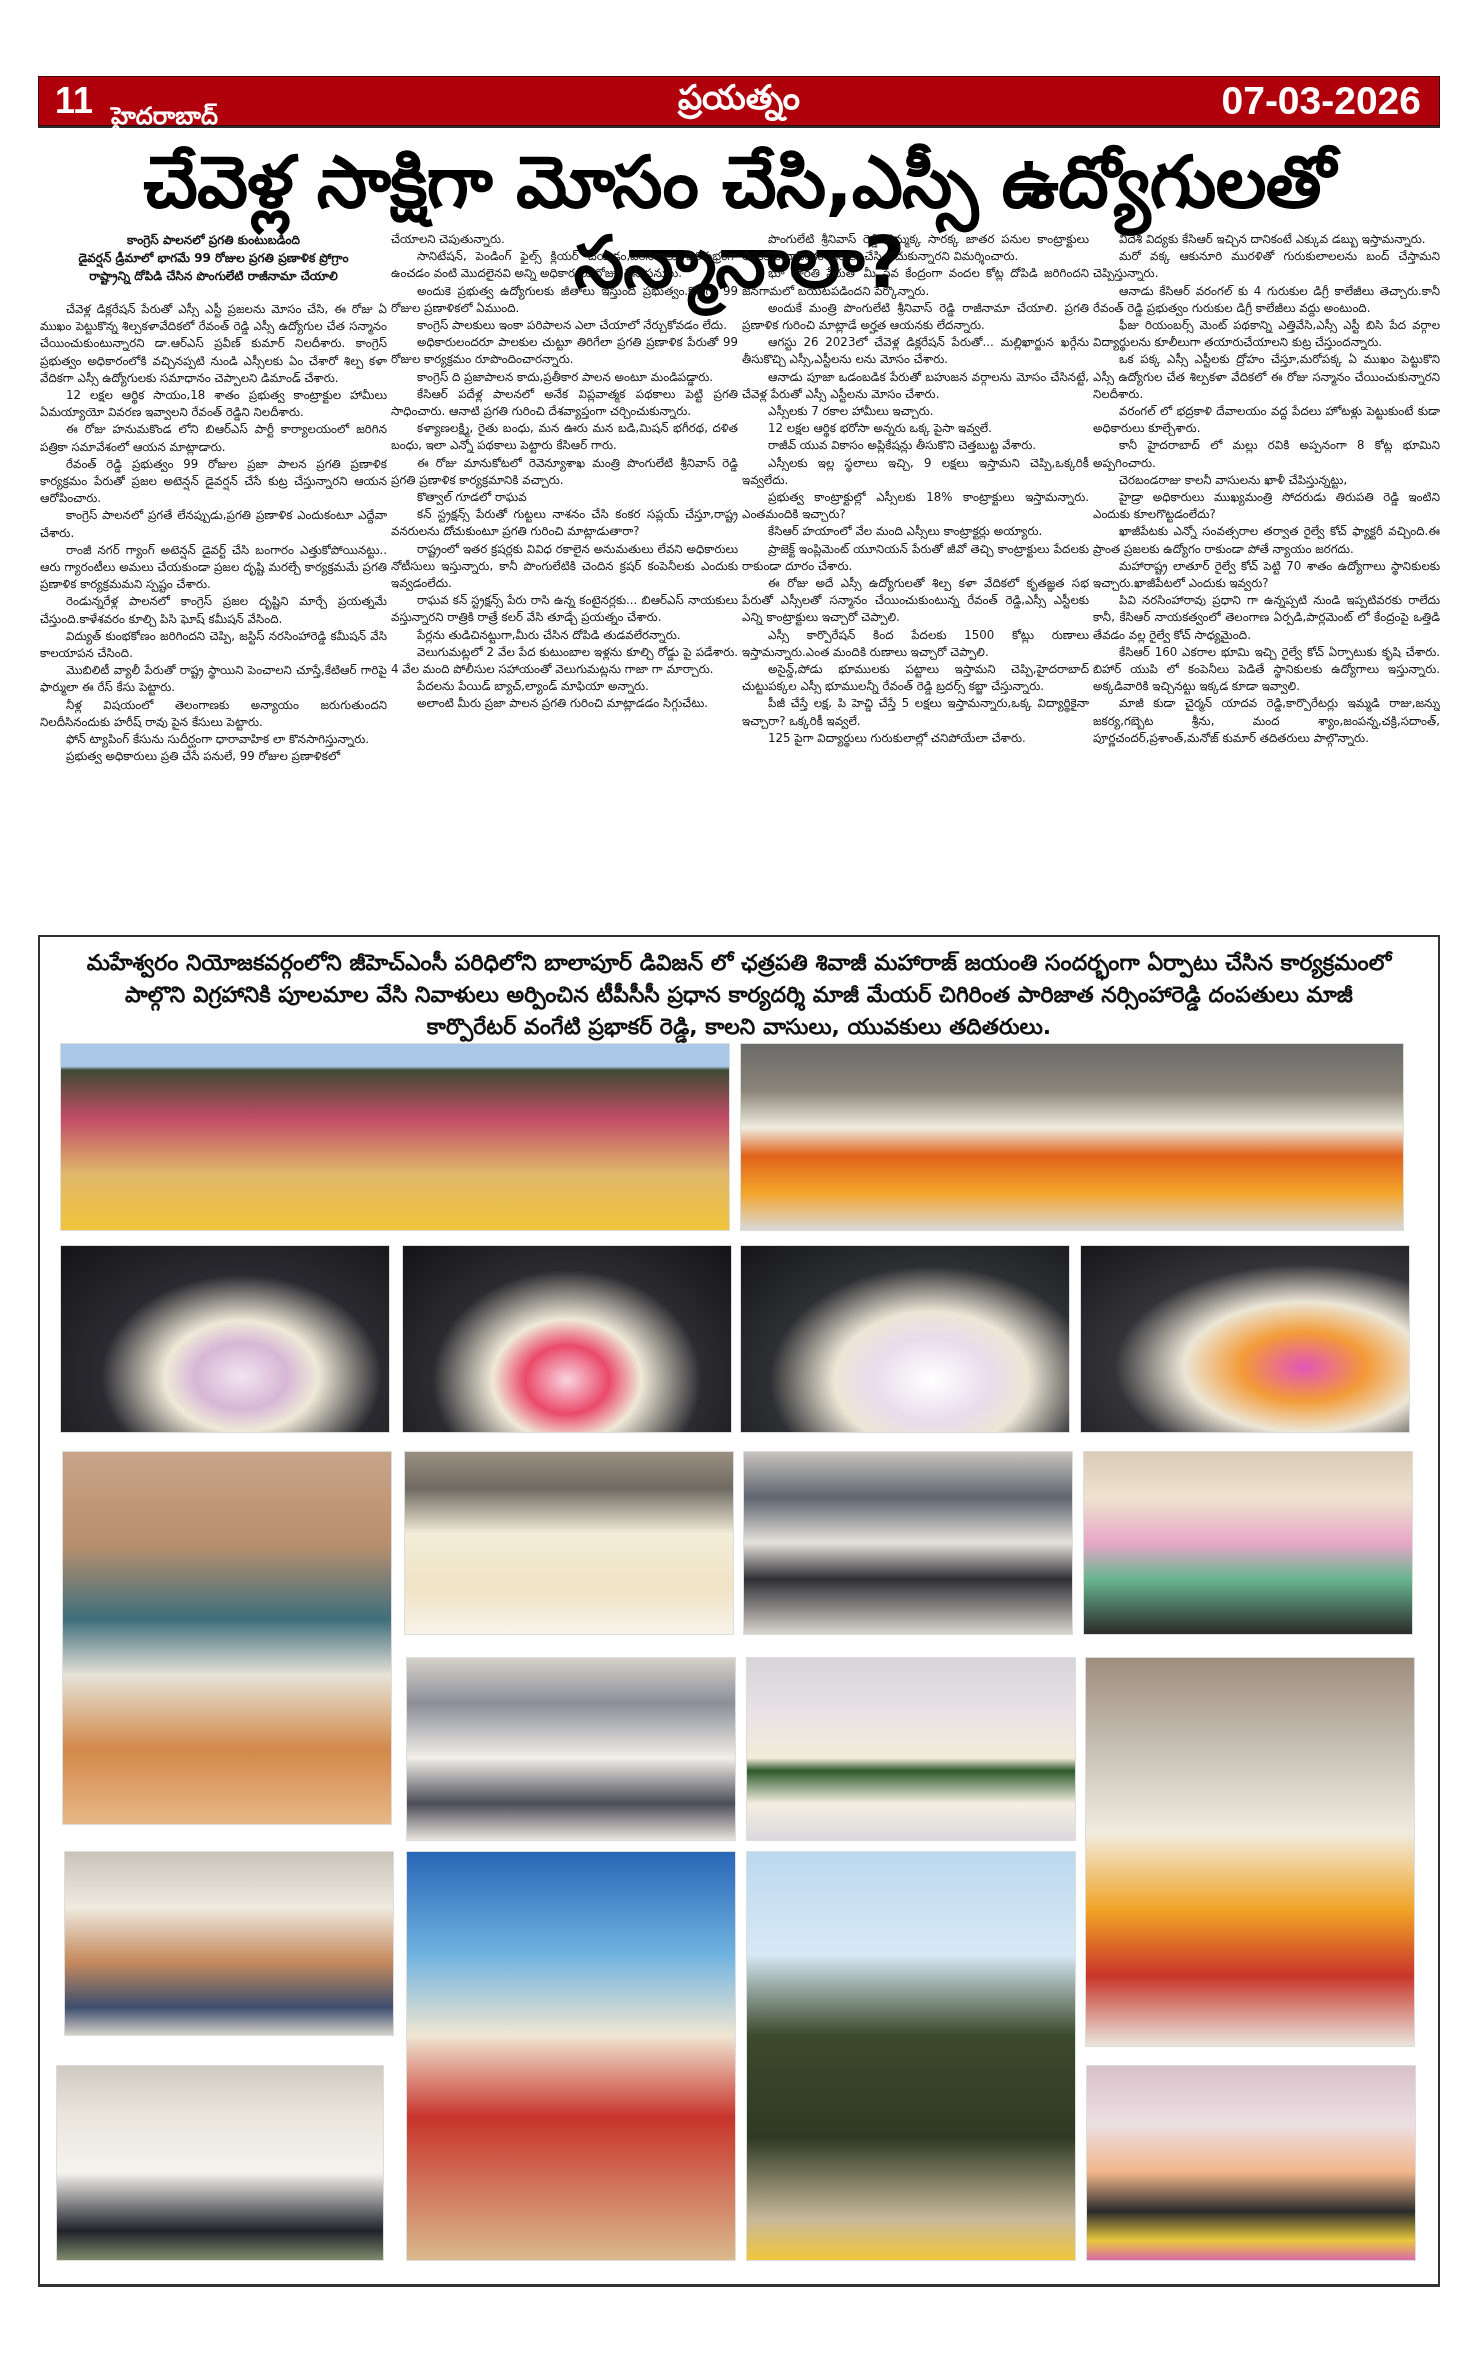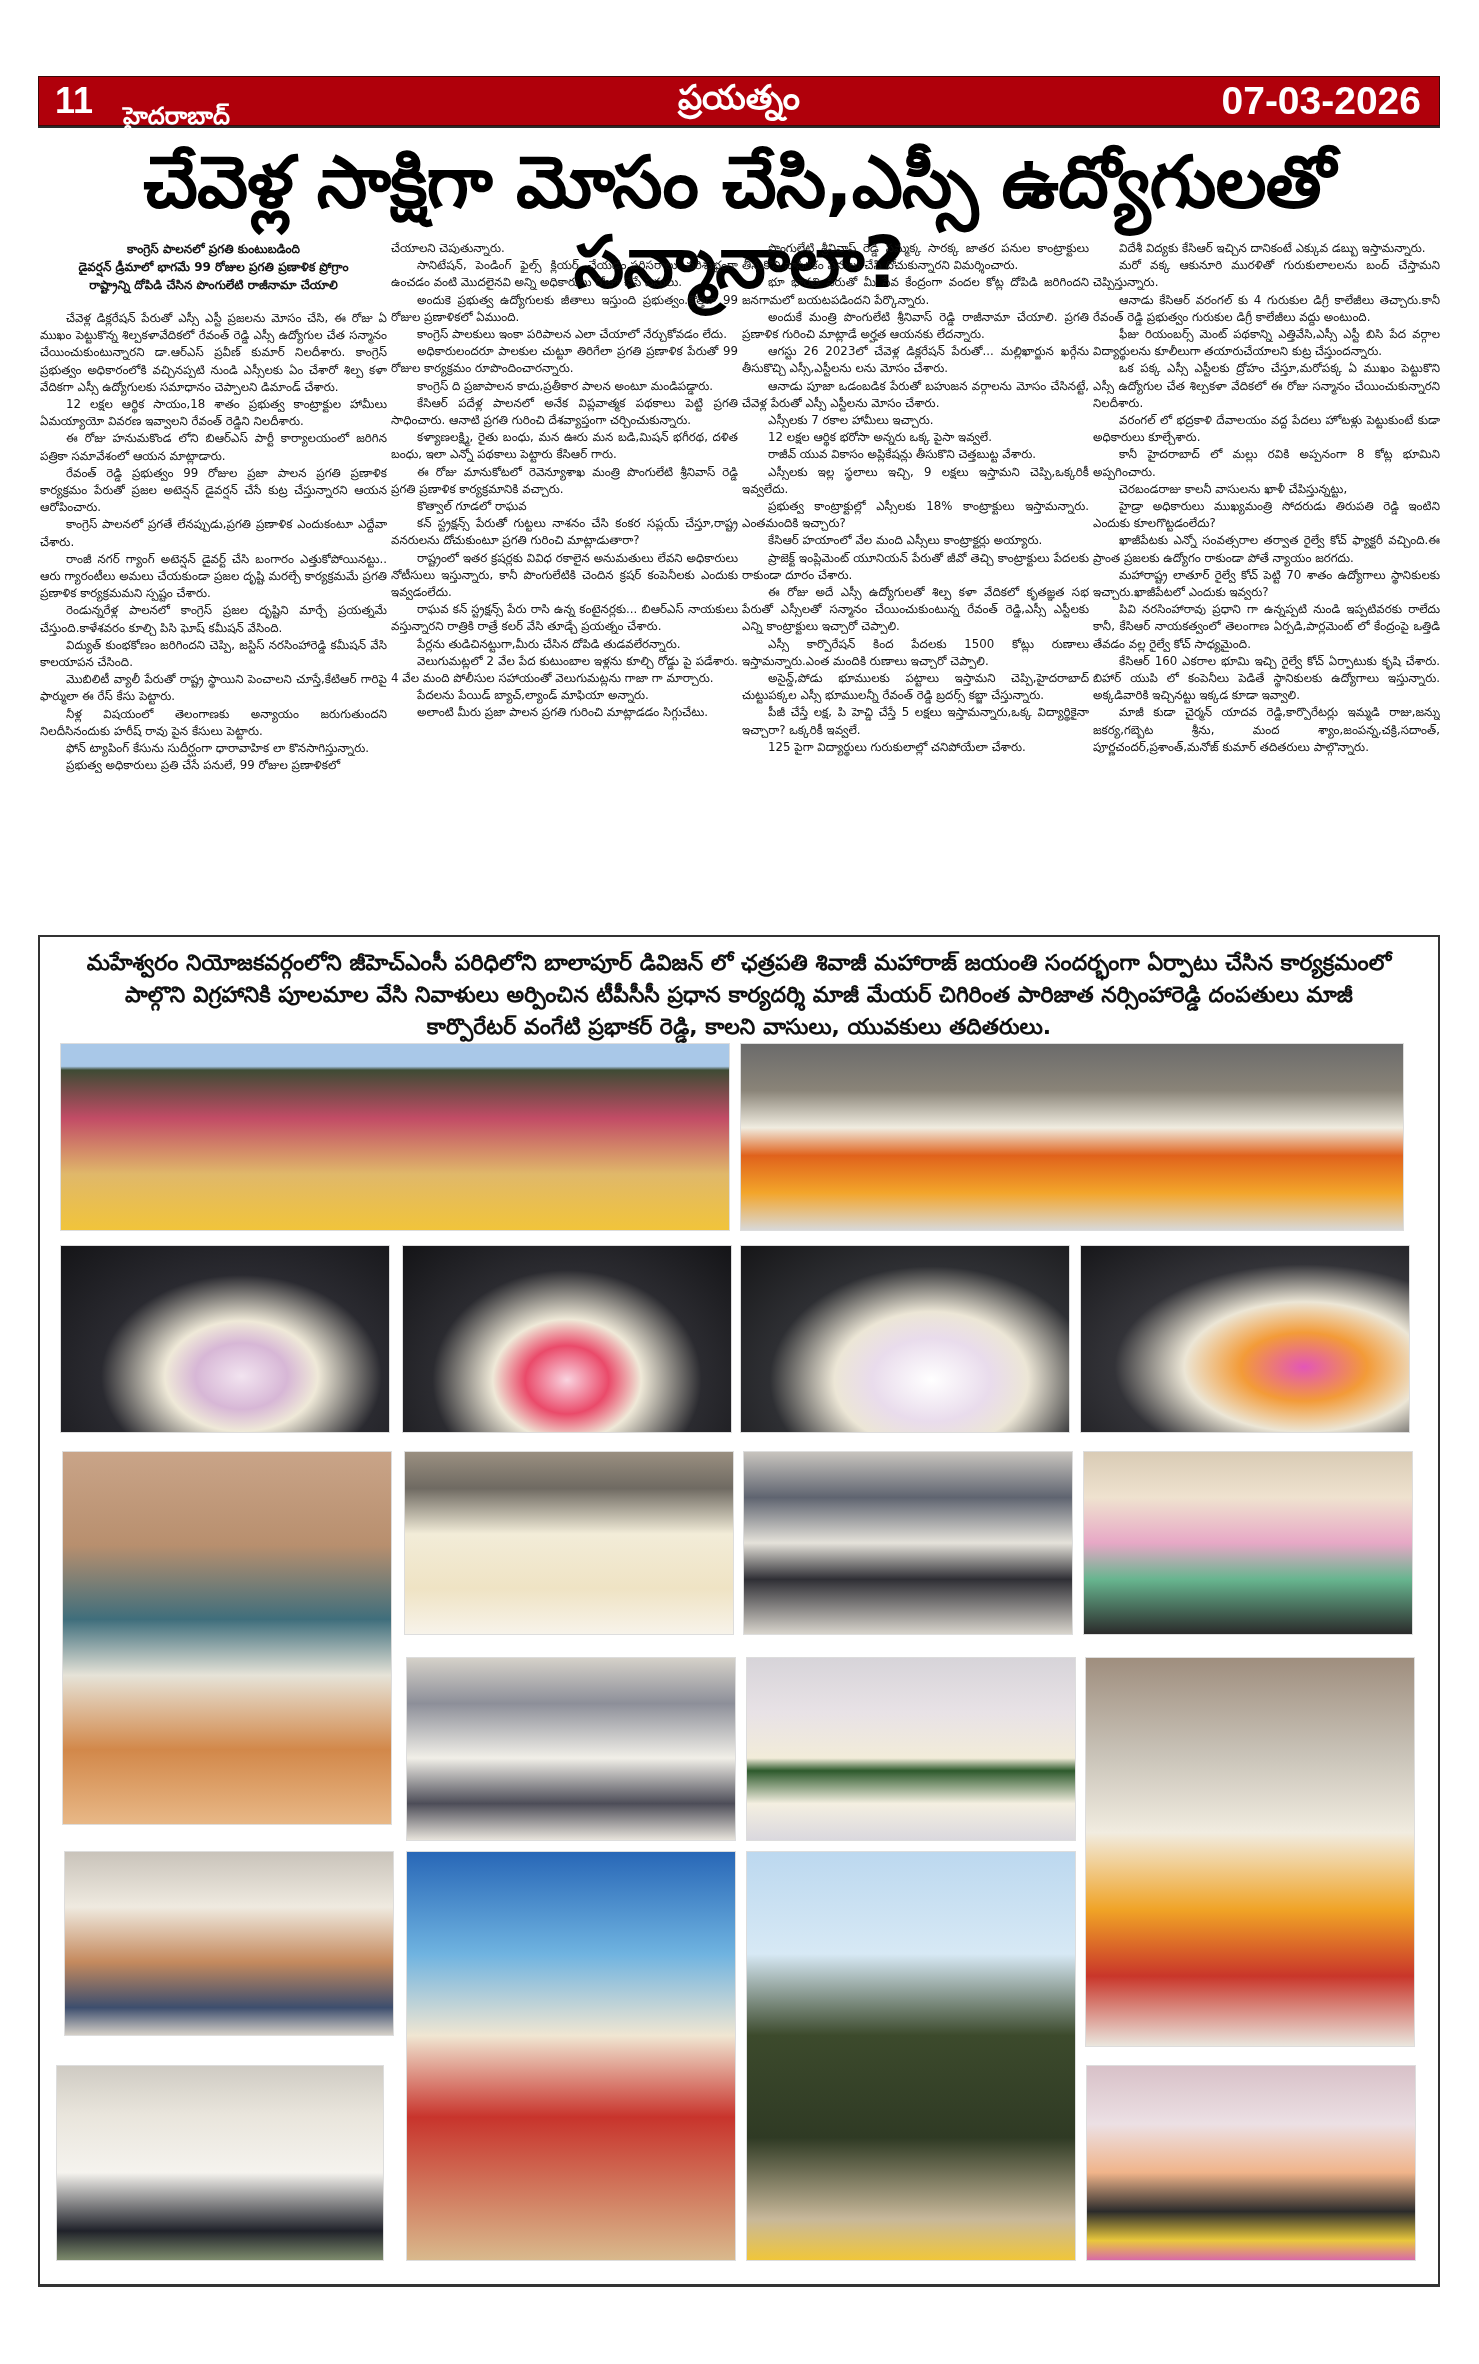--- a/index.html
+++ b/index.html
@@ -5,34 +5,34 @@
   * { box-sizing: border-box; margin: 0; padding: 0; }
   html, body { width: 1479px; height: 2364px; background: #ffffff; overflow: hidden; }
   body { position: relative; font-family: "DejaVu Sans", sans-serif; color: #111; }
 
   .masthead {
     position: absolute; left: 38px; top: 76px; width: 1402px; height: 50px;
     background: #b0000b; border: 1px solid #3a0a0a; box-shadow: 0 2px 0 #2a2a2a;
     color: #fff; display: flex; align-items: center; justify-content: space-between;
     padding: 0 18px 0 16px;
   }
-  .mh-left { display: flex; align-items: center; gap: 30px; }
+  .mh-left { display: flex; align-items: center; gap: 18px; }
   .mh-page { font-family: "Liberation Sans", sans-serif; font-weight: bold; font-size: 36px; line-height: 1; }
   .mh-city { font-weight: bold; font-size: 24px; margin-top: 36px; }
   .mh-brand { font-weight: bold; font-size: 34px; position: absolute; left: 50%; transform: translateX(-50%); }
   .mh-date { font-family: "Liberation Sans", sans-serif; font-weight: bold; font-size: 39px; }
 
   .headline {
     position: absolute; left: 38px; top: 142px; width: 1402px; height: 80px;
     text-align: center; font-weight: bold; font-size: 72px; line-height: 80px;
     letter-spacing: -1px; color: #000;
   }
 
   .columns {
-    position: absolute; left: 40px; top: 240px; width: 1400px; height: 660px;
+    position: absolute; left: 40px; top: 231px; width: 1400px; height: 660px;
     display: grid; grid-template-columns: repeat(4, 1fr); column-gap: 4px;
   }
   .col { font-size: 11.8px; line-height: 17.2px; text-align: justify; overflow: hidden; }
   .col p { text-indent: 26px; }
   .deck { text-align: center; font-weight: bold; font-size: 12px; line-height: 18px; margin: 0 0 16px 0; text-indent: 0 !important; }
   .deck div { text-indent: 0; }
 
   .frame {
     position: absolute; left: 38px; top: 935px; width: 1402px; height: 1352px;
     border: 2px solid #333; border-bottom-width: 3px; background: #fff;

